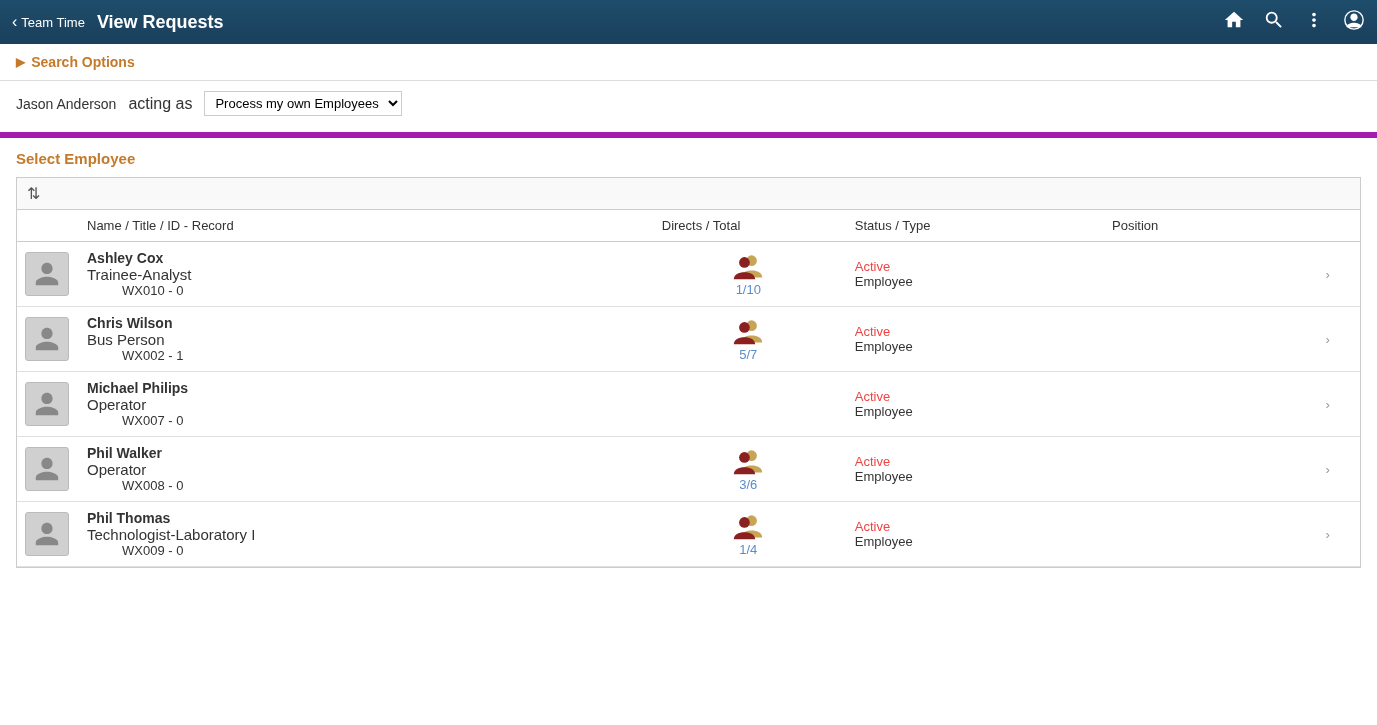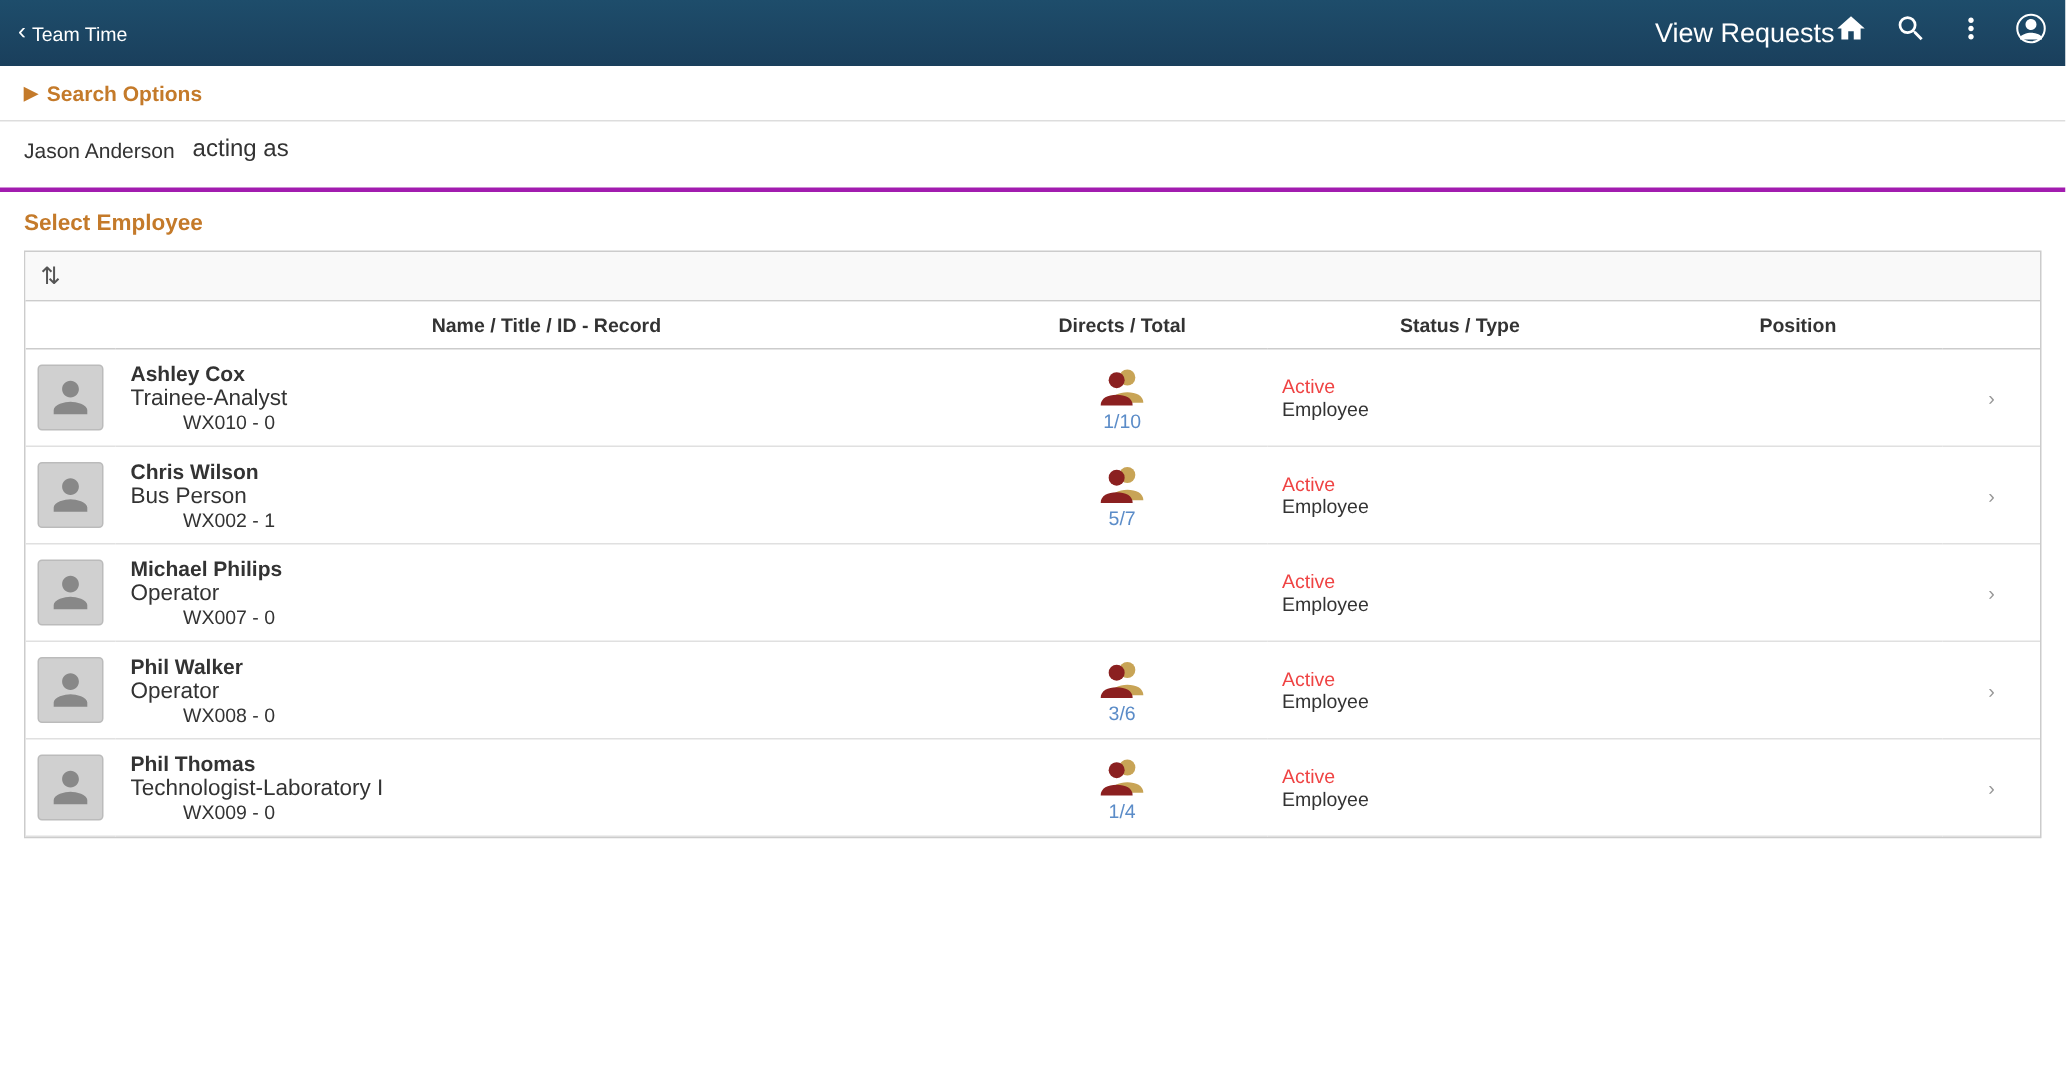--- a/index.html
+++ b/index.html
@@ -21,23 +21,23 @@
       font-size: 13px;
       cursor: pointer;
       margin-right: 12px;
     }
     .header-back-arrow {
       font-size: 16px;
       margin-right: 4px;
     }
     .header-title {
       flex: 1;
-      text-align: right;
+      text-align: left;
       font-size: 18px;
-      font-weight: normal;
+      font-weight: bold;
       color: #fff;
     }
     .header-icons {
       display: flex;
       align-items: center;
       gap: 18px;
     }
     .header-icon {
       color: #fff;
       font-size: 20px;
@@ -64,21 +64,21 @@
       align-items: center;
       gap: 6px;
     }
 
     
     .acting-as-row {
       padding: 10px 16px 16px 16px;
       display: flex;
       align-items: center;
       gap: 12px;
-      border-bottom: 3px solid #a21caf;
+      border-bottom: 6px solid #a21caf;
     }
     .user-name {
       font-size: 14px;
       color: #333;
       font-weight: normal;
     }
     .acting-as-label {
       font-size: 16px;
       color: #333;
     }
@@ -121,23 +121,23 @@
     }
     .employee-table {
       width: 100%;
       border-collapse: collapse;
     }
     .employee-table thead tr {
       border-bottom: 1px solid #ccc;
       background: #fff;
     }
     .employee-table thead th {
-      text-align: center;
+      text-align: left;
       padding: 8px 10px;
-      font-weight: bold;
+      font-weight: normal;
       color: #333;
       font-size: 13px;
     }
     .employee-table tbody tr {
       border-bottom: 1px solid #e0e0e0;
     }
     .employee-table tbody td {
       padding: 8px 10px;
       vertical-align: middle;
       font-size: 13px;
@@ -259,20 +259,25 @@
   <div class="search-options-bar">
     <span class="search-options-toggle">
       <span style="color:#c47a2a; font-size:12px;">▶</span>
       <span>Search Options</span>
     </span>
   </div>
 
   <div class="acting-as-row">
     <span class="user-name">Jason Anderson</span>
     <span class="acting-as-label">acting as</span>
+    <select class="acting-as-select">
+      <option>Process my own Employees</option>
+      <option>All Employees</option>
+      <option>Direct Reports</option>
+    </select>
   </div>
 
   <div class="select-employee-section">
     <div class="select-employee-title">Select Employee</div>
 
     <div class="employee-table-wrapper">
 
       <div class="table-toolbar">
         <span class="sort-icon">⇅</span>
       </div>

